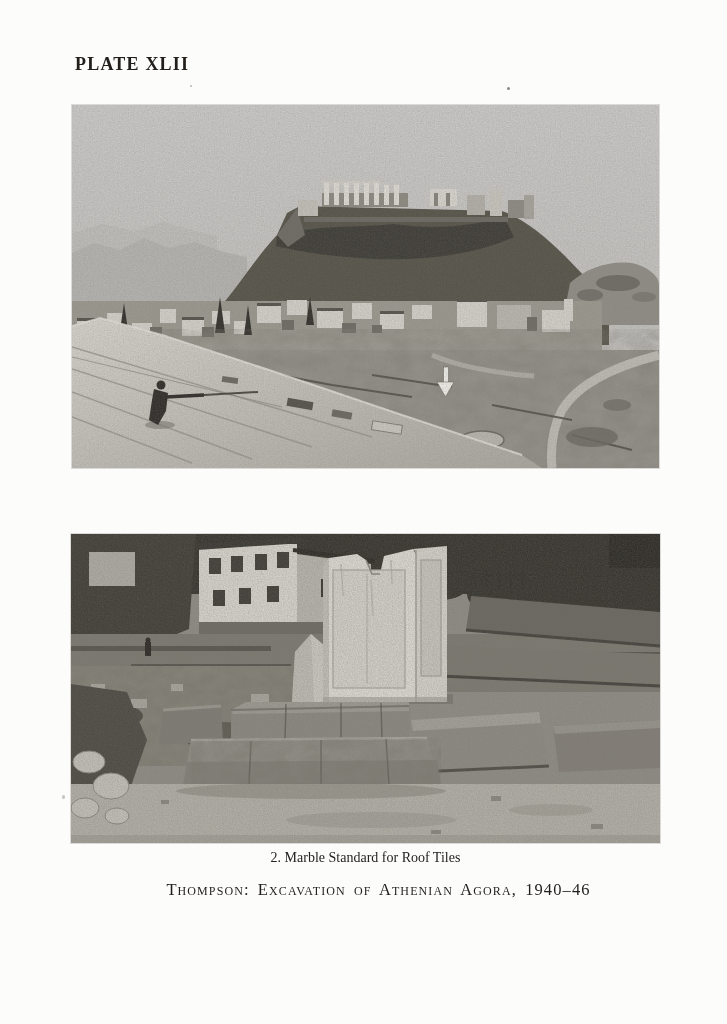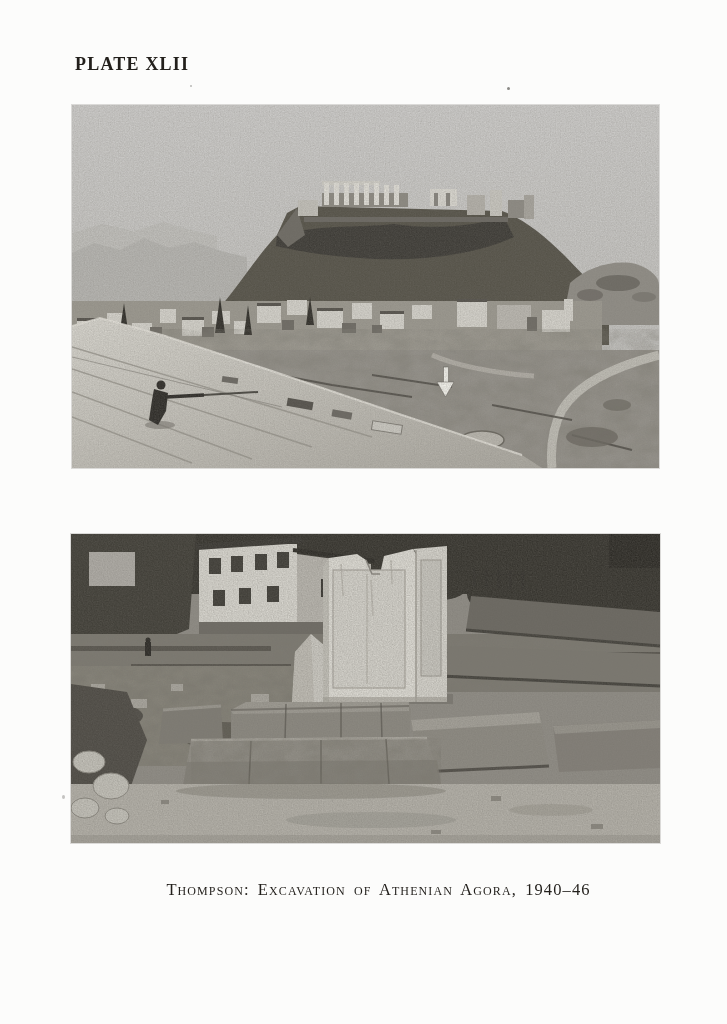--- a/index.html
+++ b/index.html
@@ -364,16 +364,17 @@
             <ellipse cx="40" cy="252" rx="18" ry="13"></ellipse>
         <ellipse cx="14" cy="274" rx="14" ry="10"></ellipse>
             <ellipse cx="46" cy="282" rx="12" ry="8"></ellipse>
       </g>
     </g>
 
     <rect width="589" height="309" filter="url(#p2grain)" opacity="0.45"></rect>
   </svg>
   </div>
 
+  <div class="caption caption-2">2.  Marble Standard for Roof Tiles</div>
 
   <div class="running-title">Thompson: Excavation of Athenian Agora, 1940–46</div>
 
 </div>
 
 </body></html>

